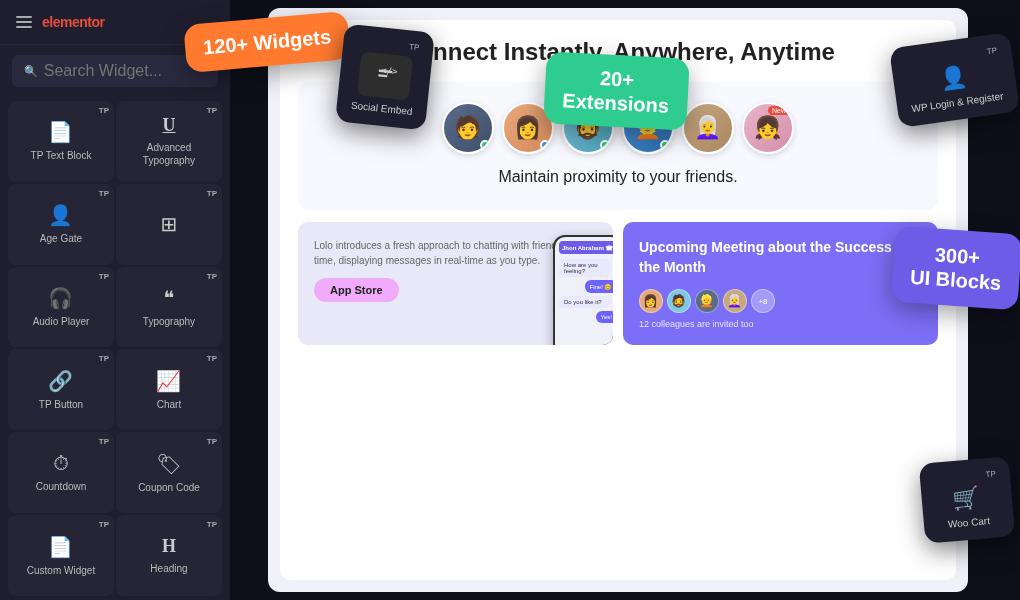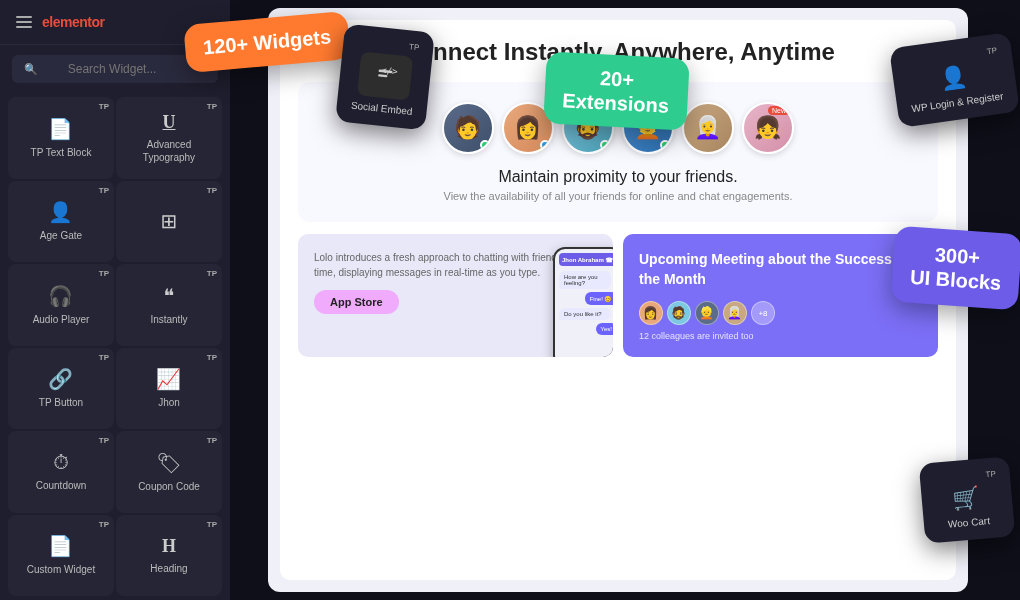--- a/index.html
+++ b/index.html
@@ -58,23 +58,22 @@
       padding: 7px 12px;
       display: flex;
       align-items: center;
       gap: 6px;
     }
     .search-bar input {
       background: transparent;
       border: none;
       outline: none;
       color: #86efac;
-      font-size: 12px;
+      font-size: 16px;
       width: 100%;
-      margin-left: 24px;
     }
     .search-icon-small {
       color: #666;
       font-size: 11px;
     }
 
     .widgets-grid {
       display: grid;
       grid-template-columns: 1fr 1fr;
       gap: 2px;
@@ -468,21 +467,20 @@
           </div>
           <div class="avatar-circle avatar-5">
             <div class="avatar-img">👩‍🦳</div>
           </div>
           <div class="avatar-circle avatar-6">
             <div class="avatar-img">👧</div>
             <div style="position:absolute;top:2px;right:2px;background:#e74c3c;color:#fff;font-size:7px;border-radius:8px;padding:1px 4px;">New</div>
           </div>
         </div>
         <div class="proximity-title">Maintain proximity to your friends.</div>
-        <div class="proximity-sub">View the availability of all your friends for online and chat engagements.</div>
       </div>
 
       <div class="bottom-cards">
 
         <div class="comm-card">
           <div class="comm-card-text">Lolo introduces a fresh approach to chatting with friends in live time, displaying messages in real-time as you type.</div>
           <button class="app-store-btn">App Store</button>
           
           <div class="phone-mockup">
             <div class="phone-screen">
@@ -554,33 +552,33 @@
 
       <div class="widget-item">
         <span class="tp-badge">TP</span>
         <span class="widget-icon">🎧</span>
         <span class="widget-label">Audio Player</span>
       </div>
 
       <div class="widget-item">
         <span class="tp-badge">TP</span>
         <span class="widget-icon">❝</span>
-        <span class="widget-label">Instantly</span>
+        <span class="widget-label">Typography</span>
       </div>
 
       <div class="widget-item">
         <span class="tp-badge">TP</span>
         <span class="widget-icon">🔗</span>
         <span class="widget-label">TP Button</span>
       </div>
 
       <div class="widget-item">
         <span class="tp-badge">TP</span>
         <span class="widget-icon">📈</span>
-        <span class="widget-label">Jhon</span>
+        <span class="widget-label">Chart</span>
       </div>
 
       <div class="widget-item">
         <span class="tp-badge">TP</span>
         <span class="widget-icon">⏱</span>
         <span class="widget-label">Countdown</span>
       </div>
 
       <div class="widget-item">
         <span class="tp-badge">TP</span>

